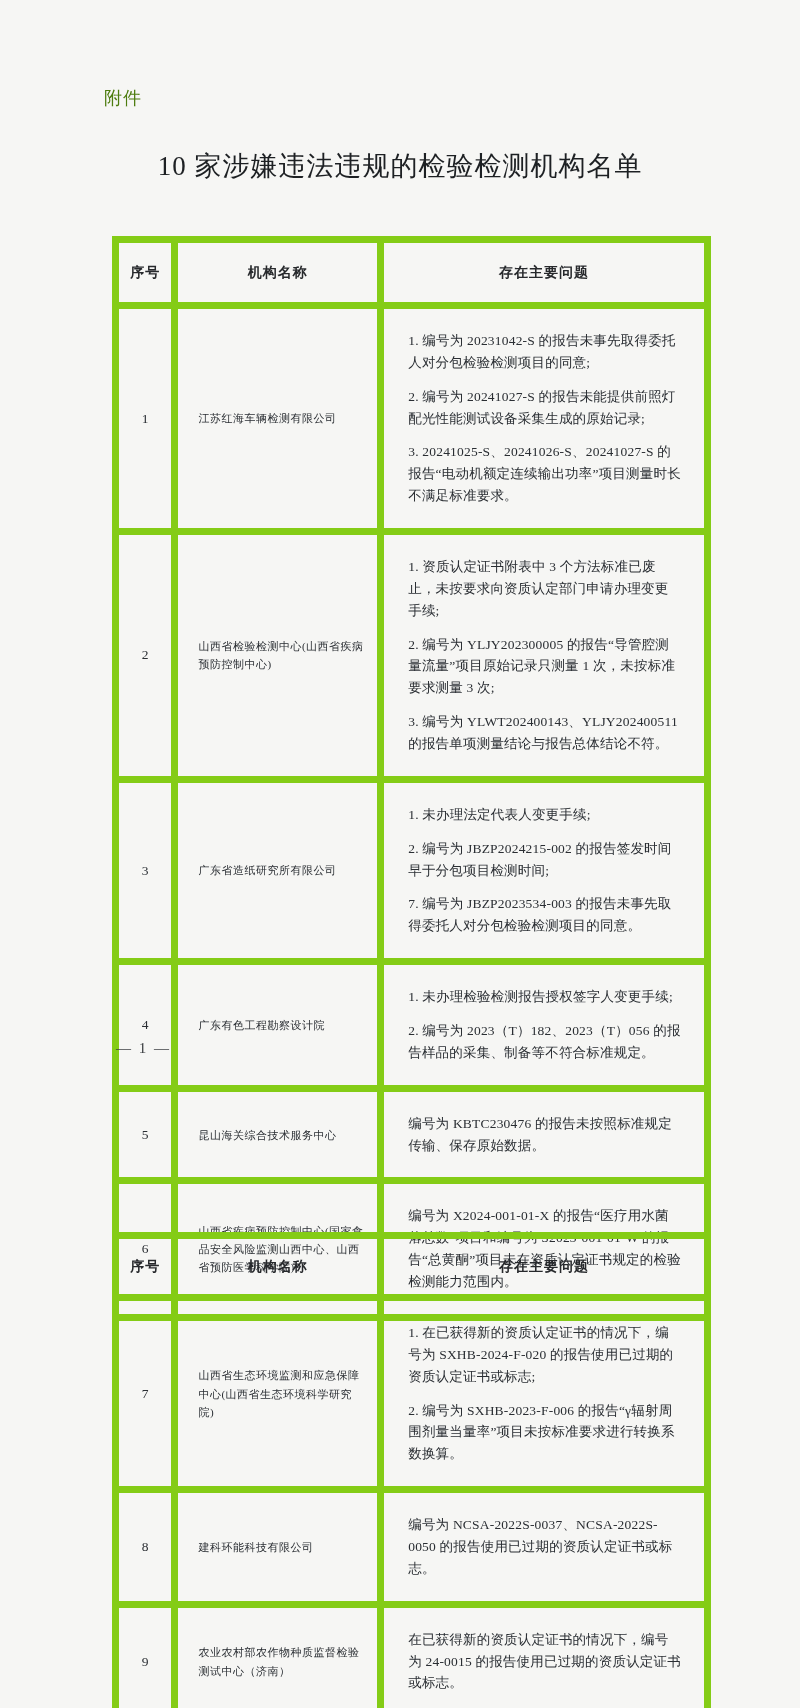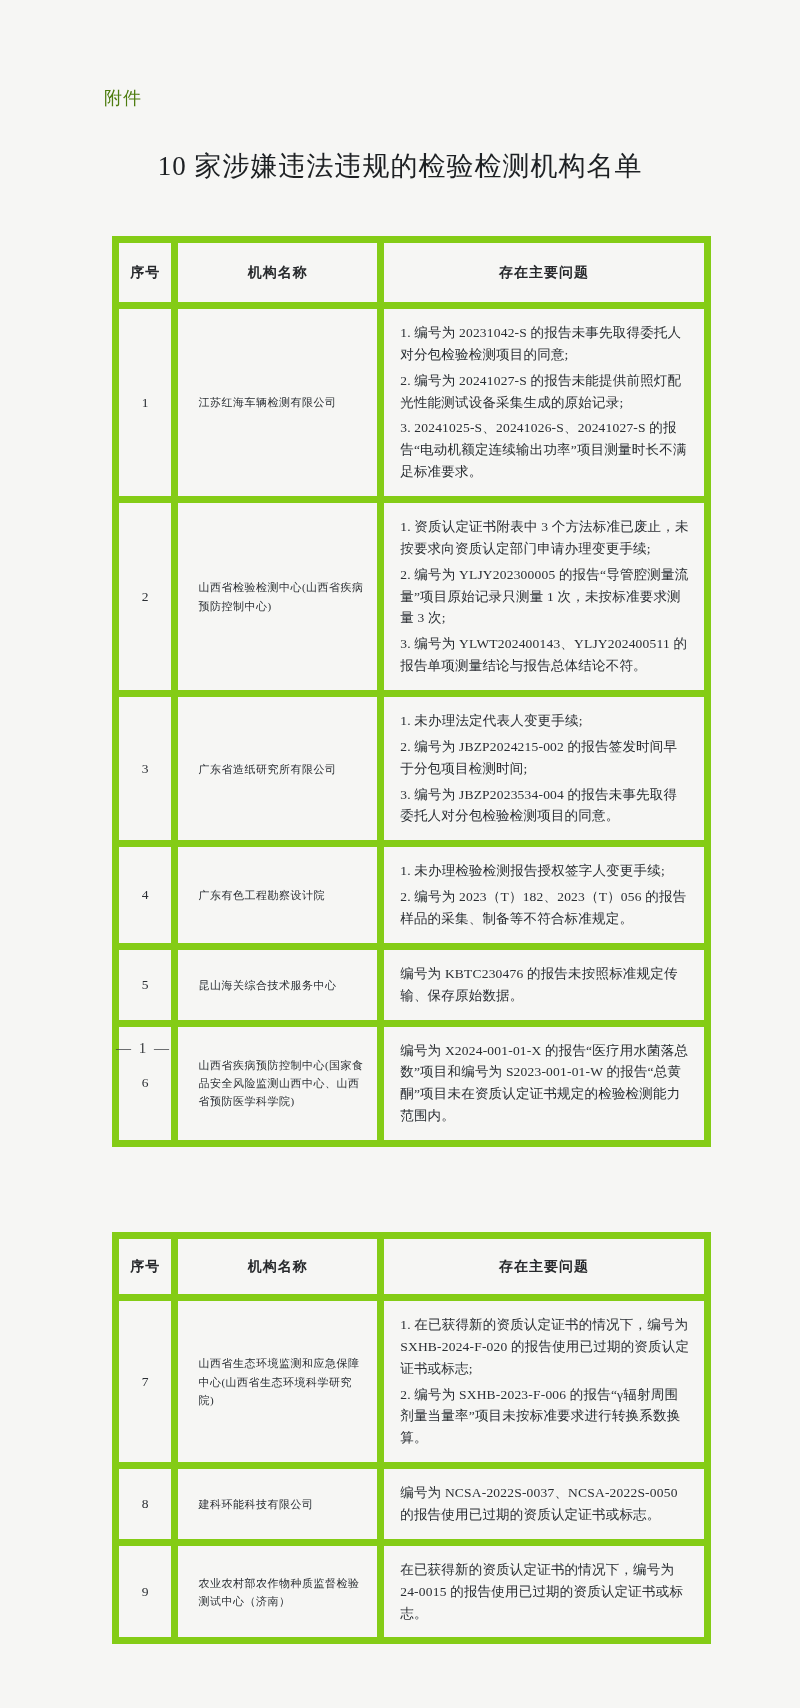--- a/index.html
+++ b/index.html
@@ -43,21 +43,21 @@
   #table-page2 thead tr { height: 62px; }
   td.cell-index { text-align: center; font-size: 13.5px; }
   td.cell-name  {
     padding: 8px 12px 8px 20px; line-height: 1.65; font-size: 11px;
     letter-spacing: 0.5px;
   }
   td.cell-issues {
     padding: 9px 10px 9px 12px; line-height: 1.62; font-size: 13.5px;
     text-align: left; letter-spacing: 0.2px;
   }
-  td.cell-issues div { margin: 4px; }
+  td.cell-issues div { margin: 12px; }
   #table-page1 tbody tr:nth-child(1) { height: 176px; }
   #table-page1 tbody tr:nth-child(2) { height: 178px; }
   #table-page1 tbody tr:nth-child(3) { height: 124px; }
   #table-page1 tbody tr:nth-child(4) { height: 98px; }
   #table-page1 tbody tr:nth-child(5) { height: 56px; }
   #table-page1 tbody tr:nth-child(6) { height: 90px; }
   #table-page2 tbody tr:nth-child(1) { height: 140px; }
   #table-page2 tbody tr:nth-child(2) { height: 60px; }
   #table-page2 tbody tr:nth-child(3) { height: 78px; }
   #table-page2 tbody tr:nth-child(4) { height: 62px; }
@@ -99,21 +99,21 @@
           <div>2. 编号为 YLJY202300005 的报告“导管腔测量流量”项目原始记录只测量 1 次，未按标准要求测量 3 次;</div>
           <div>3. 编号为 YLWT202400143、YLJY202400511 的报告单项测量结论与报告总体结论不符。</div>
         </td>
       </tr>
       <tr>
         <td class="cell-index">3</td>
         <td class="cell-name">广东省造纸研究所有限公司</td>
         <td class="cell-issues">
           <div>1. 未办理法定代表人变更手续;</div>
           <div>2. 编号为 JBZP2024215-002 的报告签发时间早于分包项目检测时间;</div>
-          <div>3. 编号为 JBZP2023534-004 的报告未事先取得委托人对分包检验检测项目的同意。</div>
+          <div>7. 编号为 JBZP2023534-003 的报告未事先取得委托人对分包检验检测项目的同意。</div>
         </td>
       </tr>
       <tr>
         <td class="cell-index">4</td>
         <td class="cell-name">广东有色工程勘察设计院</td>
         <td class="cell-issues">
           <div>1. 未办理检验检测报告授权签字人变更手续;</div>
           <div>2. 编号为 2023（T）182、2023（T）056 的报告样品的采集、制备等不符合标准规定。</div>
         </td>
       </tr>

